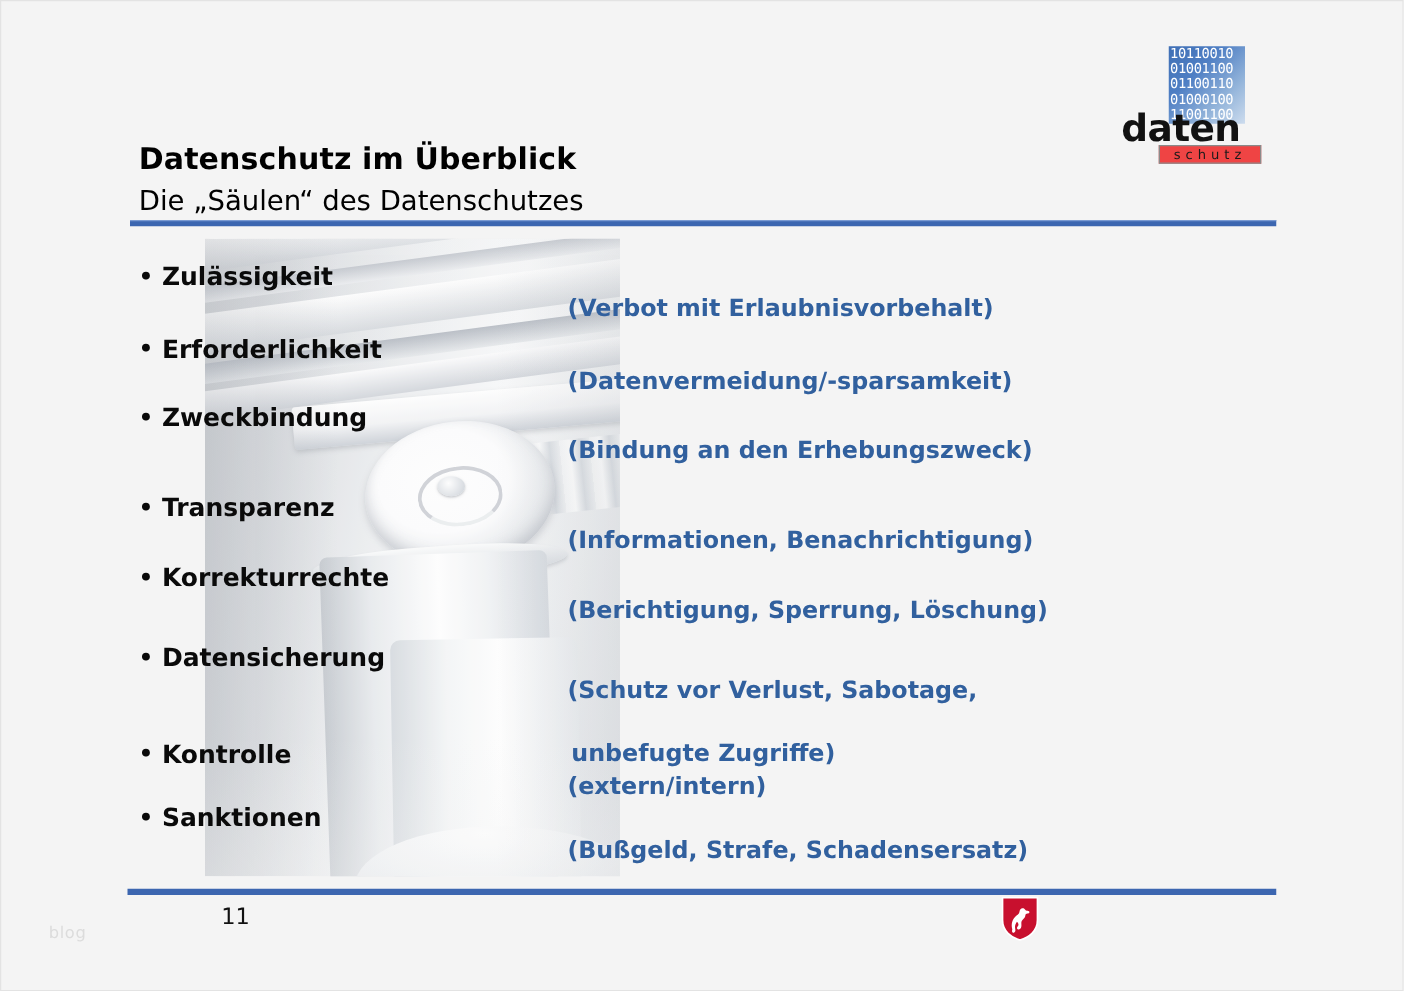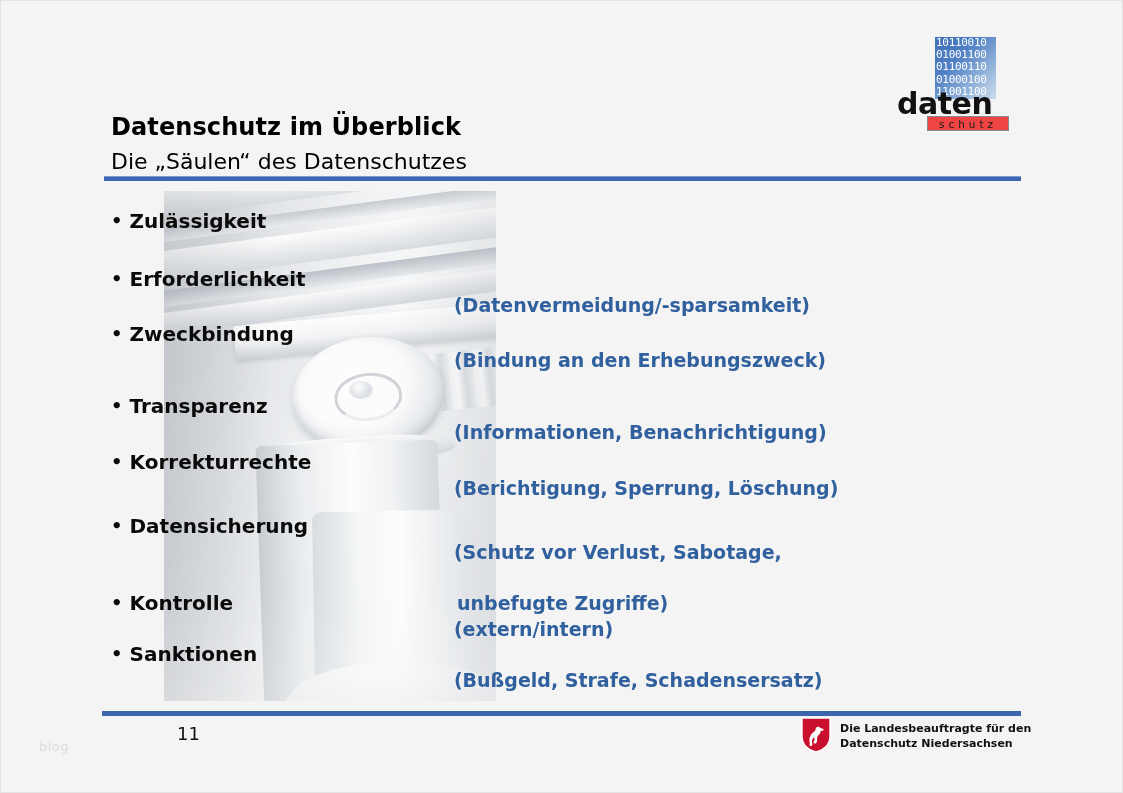--- a/index.html
+++ b/index.html
@@ -359,20 +359,23 @@
     <div class="col-vignette"></div>
     <div class="col-fade"></div>
   </div>
 
   <div class="content">
 
     <div class="row" style="top:208px">
       <div class="term">
         <span class="dot">•</span><span>Zulässigkeit</span>
       </div>
+      <div class="desc">
+        <span>(Verbot mit Erlaubnisvorbehalt)</span>
+      </div>
     </div>
 
     <div class="row" style="top:266px">
       <div class="term">
         <span class="dot">•</span><span>Erforderlichkeit</span>
       </div>
       <div class="desc">
         <span>(Datenvermeidung/-sparsamkeit)</span>
       </div>
     </div>
@@ -447,19 +450,15 @@
                  C19.1 10.3 19.3 11 19.9 11.3 C20.6 11.7 21.6 11.4 22.2 11.9
                  C22.8 12.4 22.6 13.3 22 13.6 C21.3 14 20.4 13.7 19.8 14.2
                  C19.2 14.7 19.4 15.7 19 16.5 C18.4 17.8 17 18.4 16.4 19.7
                  C15.7 21.2 16.4 22.9 16 24.5 C15.7 25.8 14.7 26.7 13.6 26.5
                  C13 26.4 12.6 25.9 12.6 25.3 C12.6 24.4 13.5 23.9 13.7 23.1
                  C14 22 13.3 21 12.5 20.4 C11.8 21.6 11.1 22.9 11 24.3
                  C10.9 25.6 11.6 26.8 11.2 28 C10.9 29 9.8 29.5 9.1 29
                  C8.4 28.5 8.6 27.5 8.8 26.7 C8.9 26.1 8.6 25.6 8.5 25 Z" fill="#ffffff"></path>
       </svg>
     </span>
-    <span class="org-text">
-      <span>Die Landesbeauftragte für den</span><br>
-      <span>Datenschutz Niedersachsen</span>
-    </span>
   </div>
 
 </div>
 
 </body></html>

